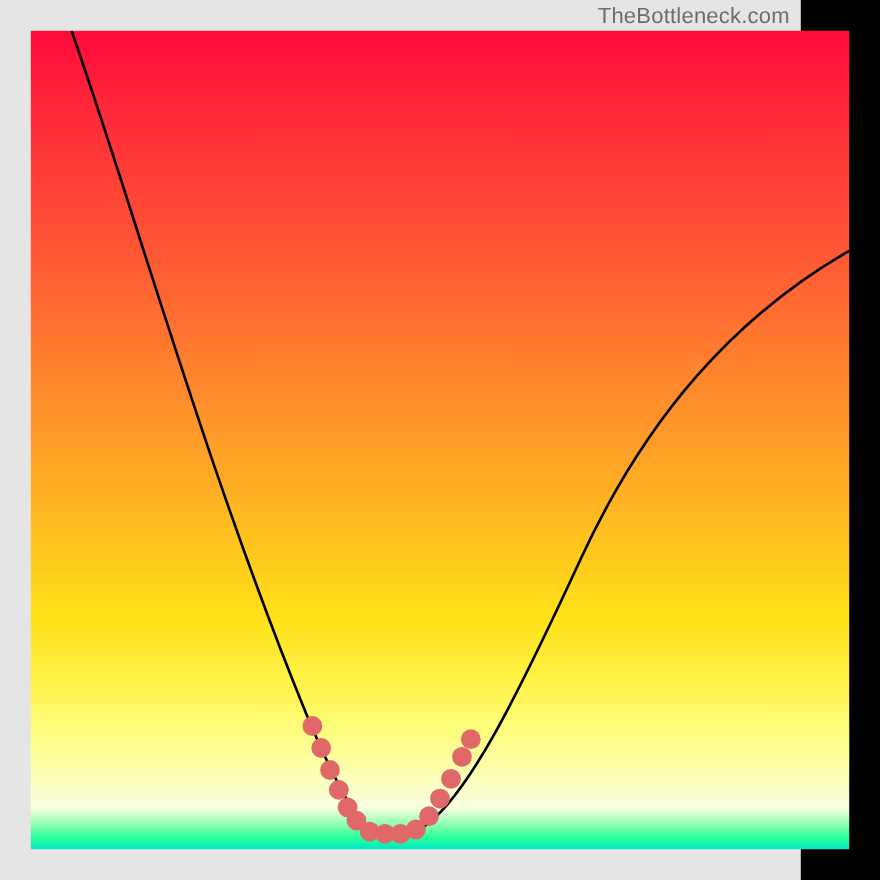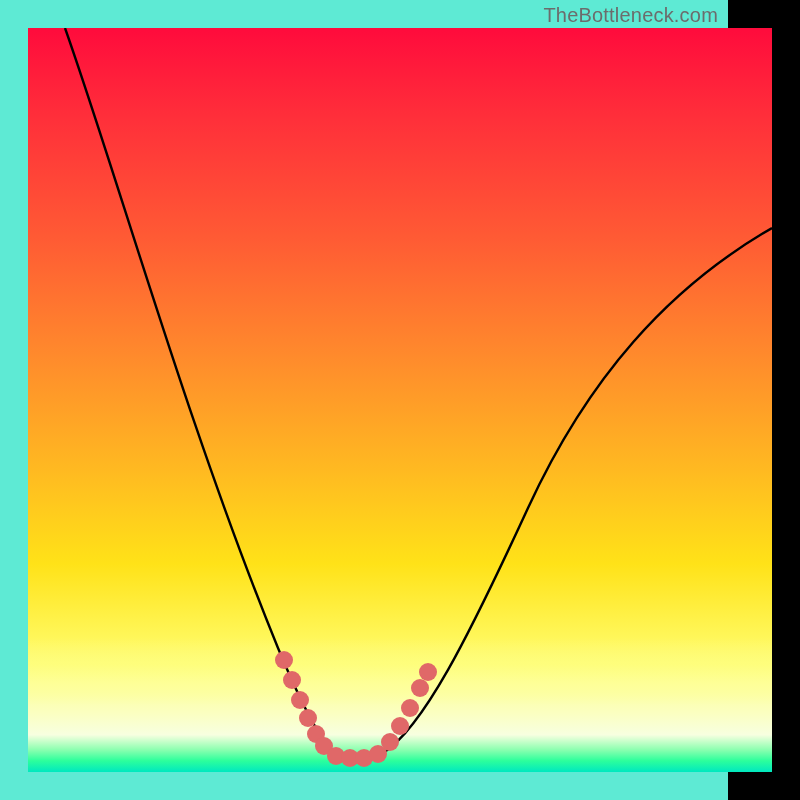--- a/index.html
+++ b/index.html
@@ -10,21 +10,21 @@
     background: #000;
     overflow: hidden;
     font-family: Arial, Helvetica, sans-serif;
   }
   .frame {
     position: absolute;
     top: 0;
     left: 0;
     width: 728px;
     height: 800px;
-    background: #5eead4;
+    background: #e5e5e5;
   }
   .plot-area {
     position: absolute;
     top: 28px;
     left: 28px;
     width: 744px;
     height: 744px;
     
     background: linear-gradient(
       to bottom,

